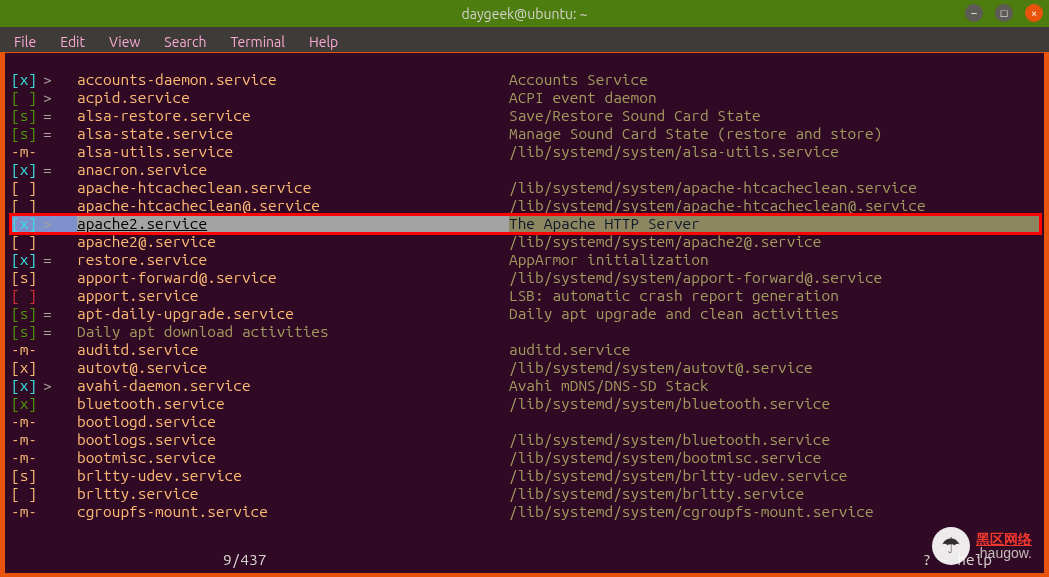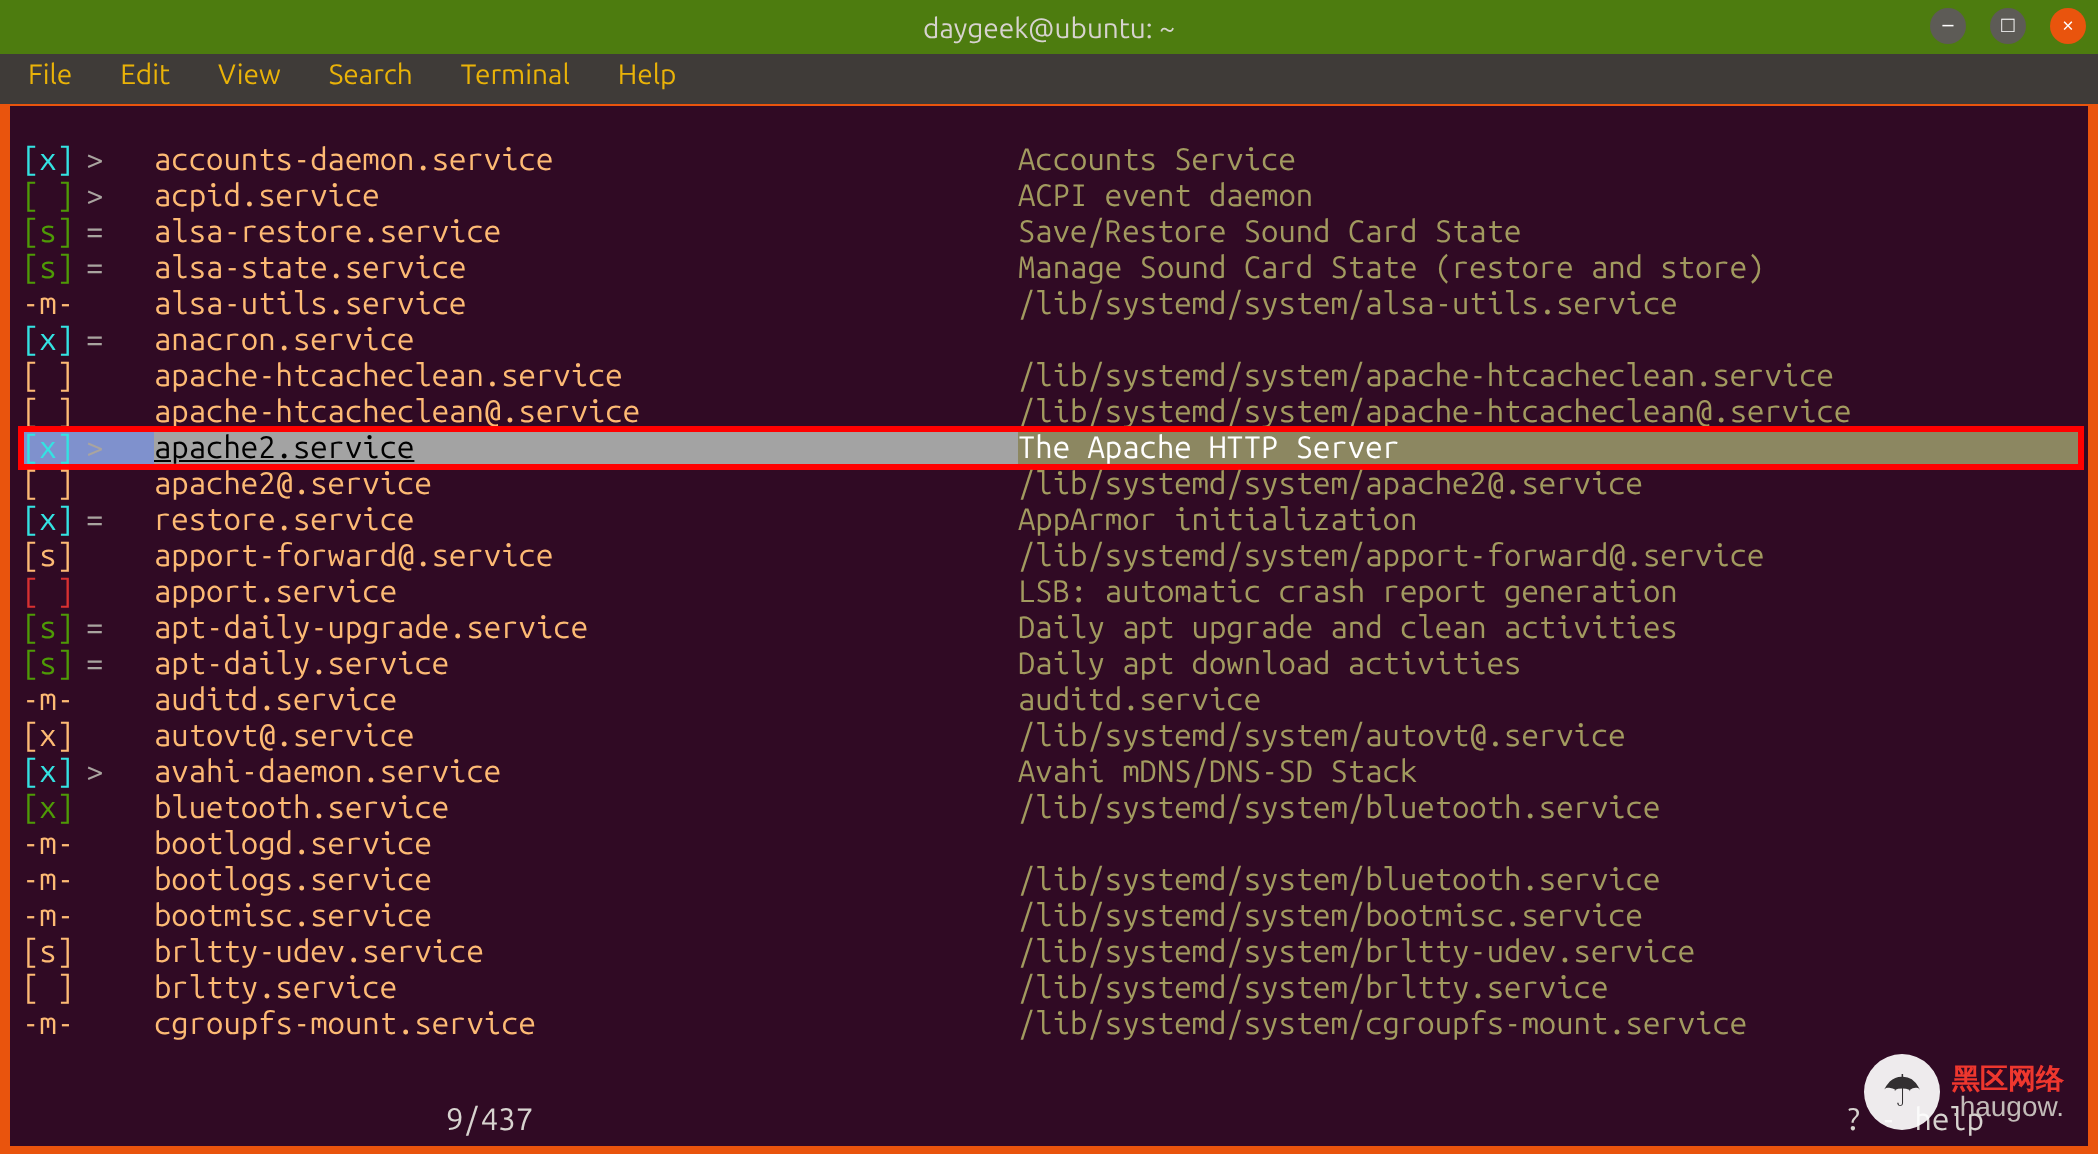--- a/index.html
+++ b/index.html
@@ -5,51 +5,51 @@
   * { margin:0; padding:0; box-sizing:border-box; }
   html,body { width:1049px; height:577px; overflow:hidden; font-family:"Ubuntu Mono","DejaVu Sans Mono",monospace; }
   body { background:#e9540d; }
 
   .titlebar { height:27px; background:#4d7c0f; color:#d7d3cf; display:flex; align-items:center; position:relative; font-family:Ubuntu,Arial,sans-serif; font-size:14px; }
   .titlebar .title { position:absolute; left:50%; transform:translateX(-50%); }
   .win-ctrls { position:absolute; right:6px; top:4px; display:flex; gap:12px; align-items:center; }
   .win-btn { width:18px; height:18px; border-radius:50%; background:#5d5b56; color:#fff; display:flex; align-items:center; justify-content:center; font-size:11px; cursor:pointer; }
   .win-btn.close { background:#e9540d; }
 
-  .menubar { height:25px; background:#3f3b38; color:#eab308; display:flex; align-items:flex-start; padding:0 6px; gap:8px; font-family:Ubuntu,Arial,sans-serif; font-size:14px; }
+  .menubar { height:25px; background:#3f3b38; color:#f9a8d4; display:flex; align-items:flex-end; padding:0 6px; gap:8px; font-family:Ubuntu,Arial,sans-serif; font-size:14px; }
   .menubar span { padding:2px 8px; cursor:pointer; }
 
   .term { position:absolute; left:5px; right:5px; top:53px; bottom:4px; background:#300a24; padding:18px 4px 4px 6px; font-size:15.5px; line-height:18px; color:#d7d3cf; }
   .row { display:flex; white-space:pre; height:18px; position:relative; }
   .state { width:32px; flex:0 0 32px; display:inline-block; }
   .link  { width:34px; flex:0 0 34px; display:inline-block; color:#a9a49f; }
   .name  { width:432px; flex:0 0 432px; display:inline-block; overflow:hidden; }
   .desc  { flex:1 1 auto; display:inline-block; overflow:hidden; }
 
   .c-cyan   { color:#34e2e2; }
   .c-green  { color:#4e9a06; }
   .c-grey   { color:#fdba74; }
   .c-olive  { color:#a29a5f; }
   .c-red    { color:#d83131; }
   .c-black  { color:#000; }
 
   .row.hilite .state,
   .row.hilite .link { background:#7f91cd; }
   .row.hilite .name { background:#a3a3a3; color:#000;text-decoration:underline; }
-  .row.hilite .desc { background:#8c8761; color:#ffffff; }
+  .row.hilite .desc { background:#8c8761; color:#0f172a; }
   .row.hilite { outline:3px solid #ff0101; outline-offset:-1px; }
 
   .status { position:absolute; left:6px; right:6px; bottom:4px; height:18px; display:flex; white-space:pre; }
   .status .pos  { color:#d7d3cf; padding-left:212px; }
   .status .help { position:absolute; right:46px; color:#d7d3cf; }
 
   .watermark { position:absolute; right:12px; bottom:8px; display:flex; align-items:center; gap:6px; color:#cfcac5; font-family:Arial,sans-serif; opacity:.92; pointer-events:none; }
   .wm-icon { width:38px; height:38px; border-radius:50%; background:#fff; display:flex; align-items:center; justify-content:center; font-size:22px; color:#333; }
   .wm-text { font-size:14px; text-align:left; line-height:14px; }
-  .wm-text .r { color:#ff3b2f; font-weight:bold; }
+  .wm-text .r { color:#ff3b2f; font-weight:bold;text-decoration:underline; }
 </style>
 </head>
 <body>
 
 <div class="titlebar">
   <span class="title">daygeek@ubuntu: ~</span>
   <div class="win-ctrls">
     <div class="win-btn">–</div>
     <div class="win-btn">□</div>
     <div class="win-btn close">×</div>
@@ -74,21 +74,21 @@
       <div class="row"><span class="state c-grey">-m-</span><span class="link"> </span><span class="name c-grey">alsa-utils.service</span><span class="desc c-olive">/lib/systemd/system/alsa-utils.service</span></div>
       <div class="row"><span class="state c-cyan">[x]</span><span class="link">=</span><span class="name c-grey">anacron.service</span></div>
       <div class="row"><span class="state c-grey">[ ]</span><span class="link"> </span><span class="name c-grey">apache-htcacheclean.service</span><span class="desc c-olive">/lib/systemd/system/apache-htcacheclean.service</span></div>
       <div class="row"><span class="state c-grey">[ ]</span><span class="link"> </span><span class="name c-grey">apache-htcacheclean@.service</span><span class="desc c-olive">/lib/systemd/system/apache-htcacheclean@.service</span></div>
       <div class="row hilite"><span class="state c-cyan">[x]</span><span class="link">&gt;</span><span class="name ">apache2.service</span><span class="desc c-black">The Apache HTTP Server</span></div>
       <div class="row"><span class="state c-grey">[ ]</span><span class="link"> </span><span class="name c-grey">apache2@.service</span><span class="desc c-olive">/lib/systemd/system/apache2@.service</span></div>
       <div class="row"><span class="state c-cyan">[x]</span><span class="link">=</span><span class="name c-grey">restore.service</span><span class="desc c-olive">AppArmor initialization</span></div>
       <div class="row"><span class="state c-grey">[s]</span><span class="link"> </span><span class="name c-grey">apport-forward@.service</span><span class="desc c-olive">/lib/systemd/system/apport-forward@.service</span></div>
       <div class="row"><span class="state c-red">[ ]</span><span class="link"> </span><span class="name c-grey">apport.service</span><span class="desc c-olive">LSB: automatic crash report generation</span></div>
       <div class="row"><span class="state c-green">[s]</span><span class="link">=</span><span class="name c-grey">apt-daily-upgrade.service</span><span class="desc c-olive">Daily apt upgrade and clean activities</span></div>
-      <div class="row"><span class="state c-green">[s]</span><span class="link">=</span><span class="name c-grey">apt-daily.service</span><span class="desc c-olive">Daily apt download activities</span></div>
+      <div class="row"><span class="state c-green">[s]</span><span class="link">=</span><span class="desc c-olive">Daily apt download activities</span></div>
       <div class="row"><span class="state c-grey">-m-</span><span class="link"> </span><span class="name c-grey">auditd.service</span><span class="desc c-olive">auditd.service</span></div>
       <div class="row"><span class="state c-grey">[x]</span><span class="link"> </span><span class="name c-grey">autovt@.service</span><span class="desc c-olive">/lib/systemd/system/autovt@.service</span></div>
       <div class="row"><span class="state c-cyan">[x]</span><span class="link">&gt;</span><span class="name c-grey">avahi-daemon.service</span><span class="desc c-olive">Avahi mDNS/DNS-SD Stack</span></div>
       <div class="row"><span class="state c-green">[x]</span><span class="link"> </span><span class="name c-grey">bluetooth.service</span><span class="desc c-olive">/lib/systemd/system/bluetooth.service</span></div>
       <div class="row"><span class="state c-grey">-m-</span><span class="link"> </span><span class="name c-grey">bootlogd.service</span></div>
       <div class="row"><span class="state c-grey">-m-</span><span class="link"> </span><span class="name c-grey">bootlogs.service</span><span class="desc c-olive">/lib/systemd/system/bluetooth.service</span></div>
       <div class="row"><span class="state c-grey">-m-</span><span class="link"> </span><span class="name c-grey">bootmisc.service</span><span class="desc c-olive">/lib/systemd/system/bootmisc.service</span></div>
       <div class="row"><span class="state c-grey">[s]</span><span class="link"> </span><span class="name c-grey">brltty-udev.service</span><span class="desc c-olive">/lib/systemd/system/brltty-udev.service</span></div>
       <div class="row"><span class="state c-grey">[ ]</span><span class="link"> </span><span class="name c-grey">brltty.service</span><span class="desc c-olive">/lib/systemd/system/brltty.service</span></div>
       <div class="row"><span class="state c-grey">-m-</span><span class="link"> </span><span class="name c-grey">cgroupfs-mount.service</span><span class="desc c-olive">/lib/systemd/system/cgroupfs-mount.service</span></div>

